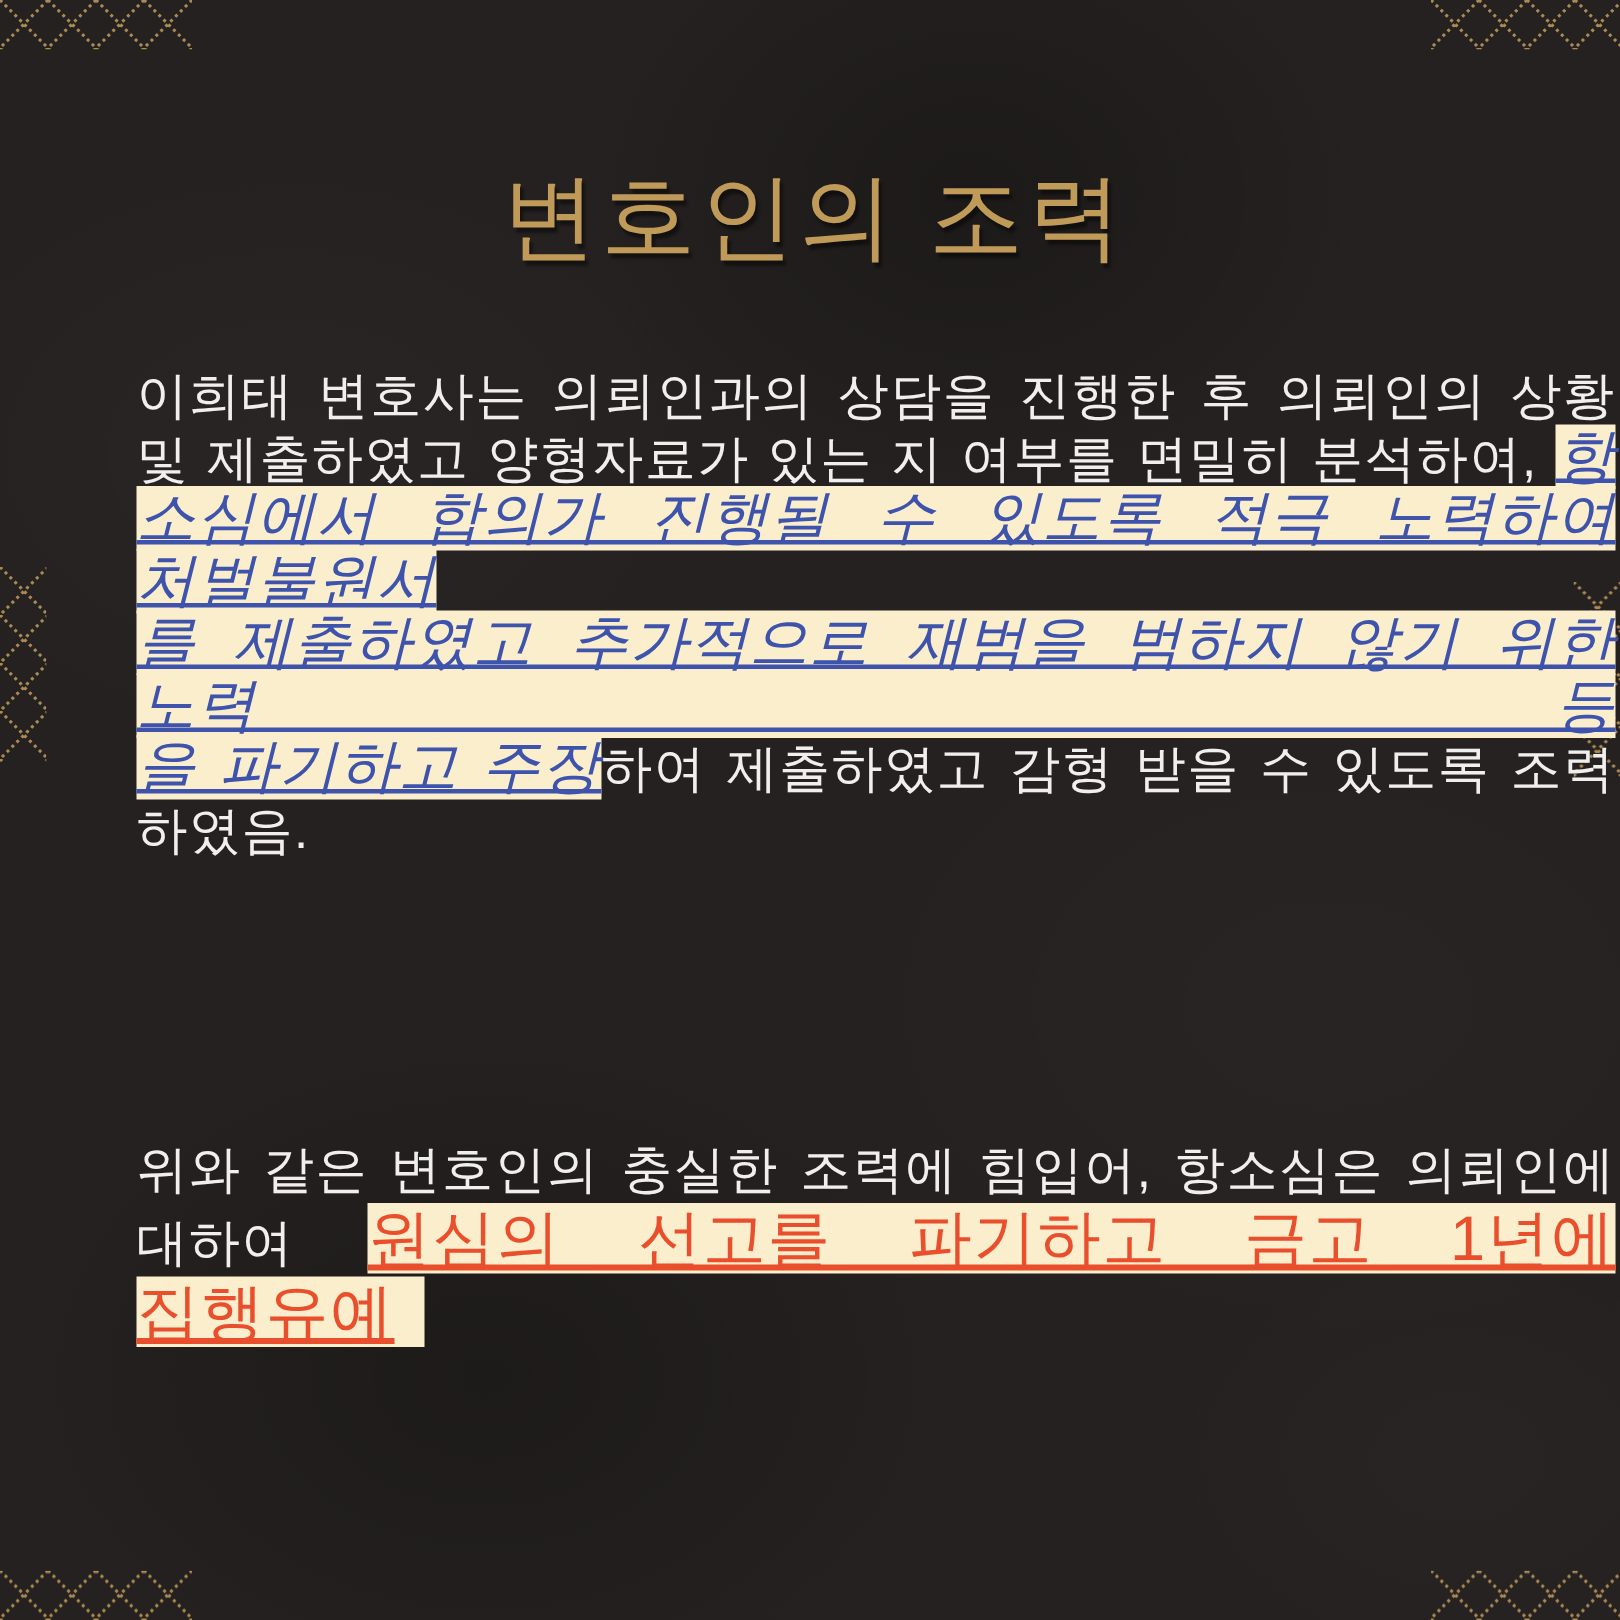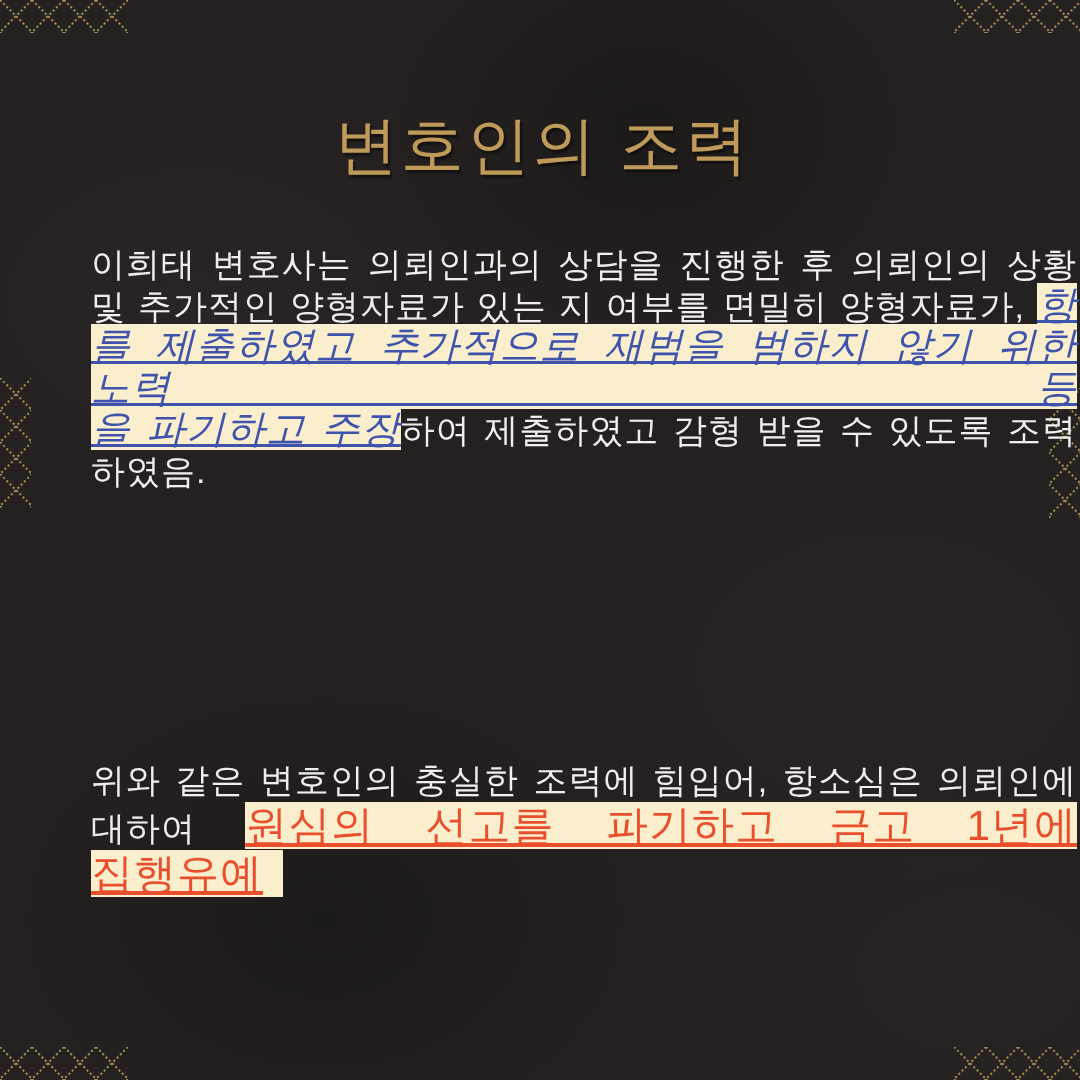--- a/index.html
+++ b/index.html
@@ -119,21 +119,22 @@
         <pattern id="lat6" width="32" height="32" patternUnits="userSpaceOnUse">
       <path d="M0 0 L32 32 M32 0 L0 32" fill="none" stroke="#ab8b52" stroke-width="2" stroke-dasharray="2 2.6"></path>
     </pattern>
       </defs>
     <rect width="126" height="33" fill="url(#lat6)"></rect>
   </svg>
 
   <div class="section-title" id="title-1">변호인의 조력</div>
   <div class="para" id="para-1">
       <div class="line"><span class="run normal">이희태 변호사는 의뢰인과의 상담을 진행한 후 의뢰인의 상황</span></div>
-      <div class="line"><span class="run normal">및 추가적인 양형자료가 있는 지 여부를 면밀히 양형자료가, </span><span class="run blue">항</span></div>
+      <div class="line"><span class="run normal">및 제출하였고 양형자료가 있는 지 여부를 면밀히 분석하여, </span><span class="run blue">항</span></div>
+      <div class="line"><span class="run blue">소심에서 합의가 진행될 수 있도록 적극 노력하여 처벌불원서</span></div>
       <div class="line"><span class="run blue">를 제출하였고 추가적으로 재범을 범하지 않기 위한 노력 등</span></div>
       <div class="line"><span class="run blue">을 파기하고 주장</span><span class="run normal">하여 제출하였고 감형 받을 수 있도록 조력</span></div>
       <div class="line no-justify"><span class="run normal">하였음.</span></div>
     </div>
 
   <div class="para" id="para-2">
       <div class="line"><span class="run normal">위와 같은 변호인의 충실한 조력에 힘입어, 항소심은 의뢰인에</span></div>
       <div class="line"><span class="run normal">대하여 </span><span class="run orange">원심의 선고를 파기하고 금고 1년에 집행유예</span></div>
     </div>
 

